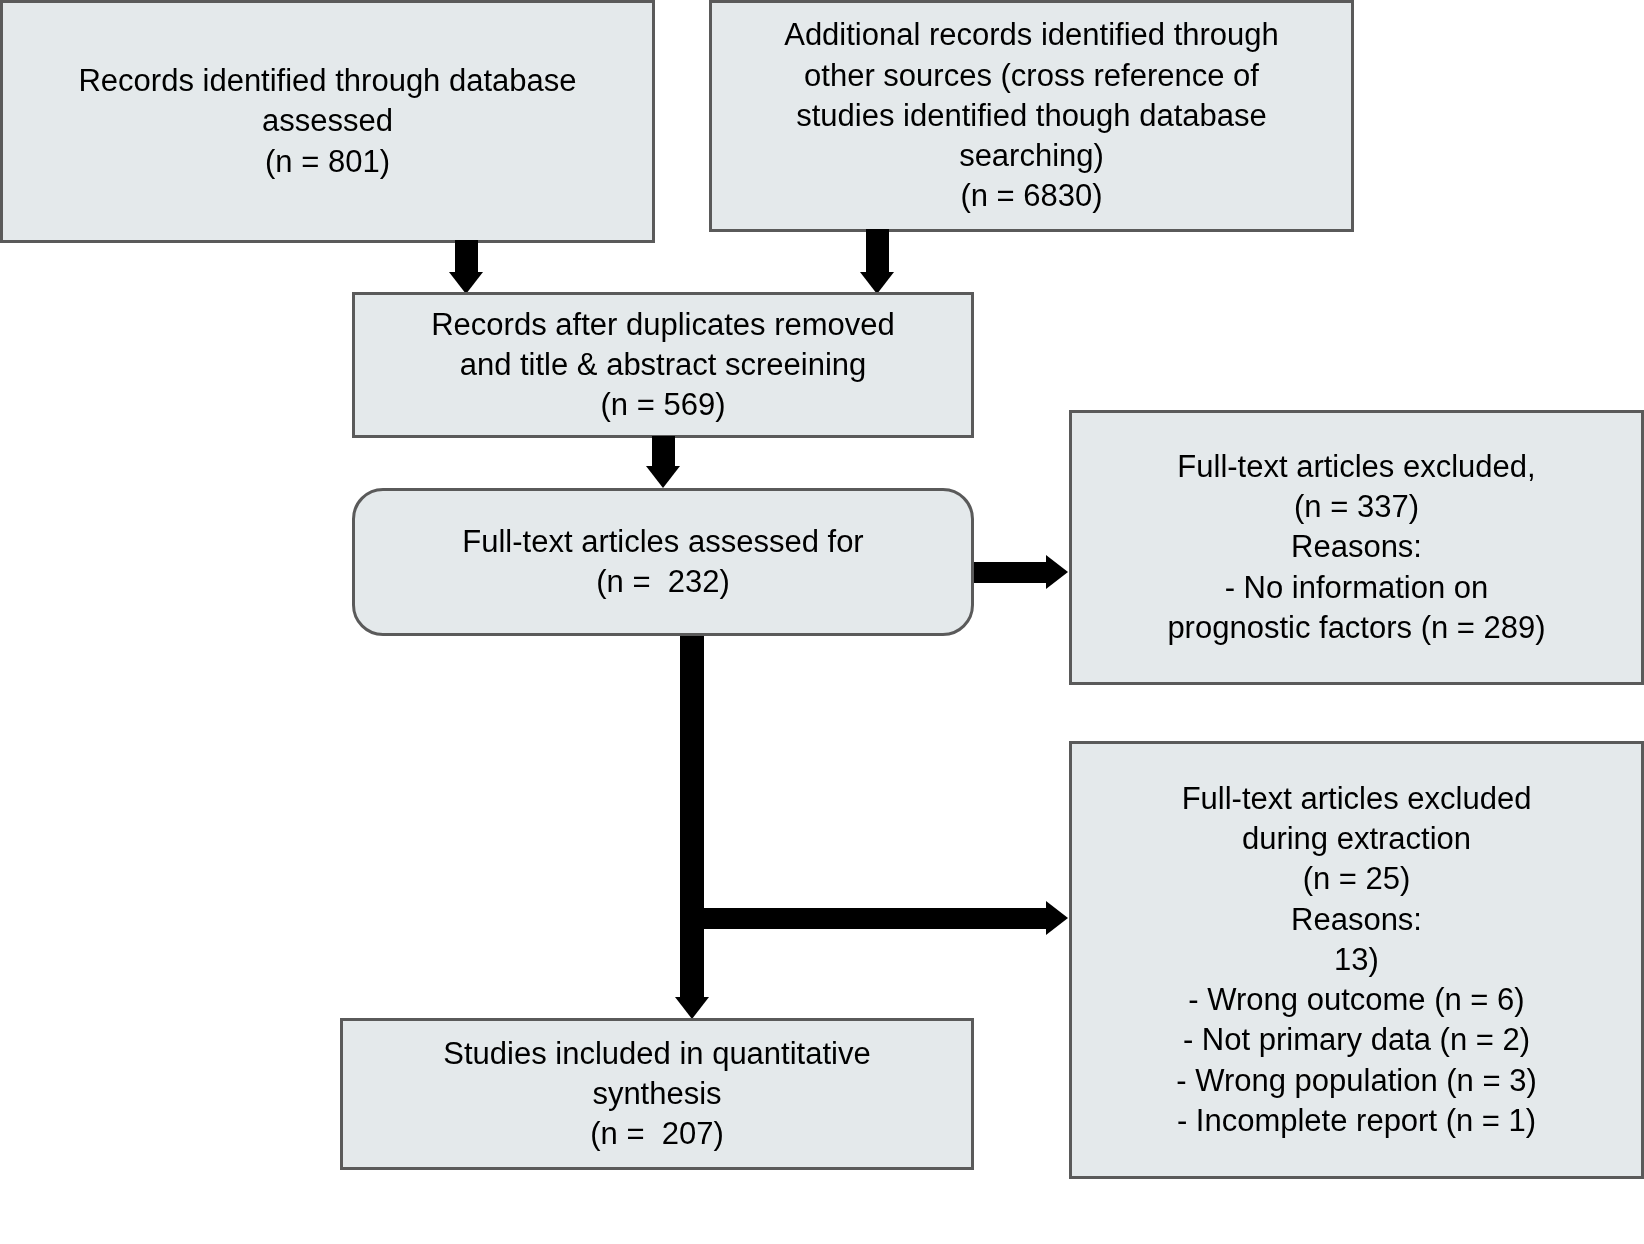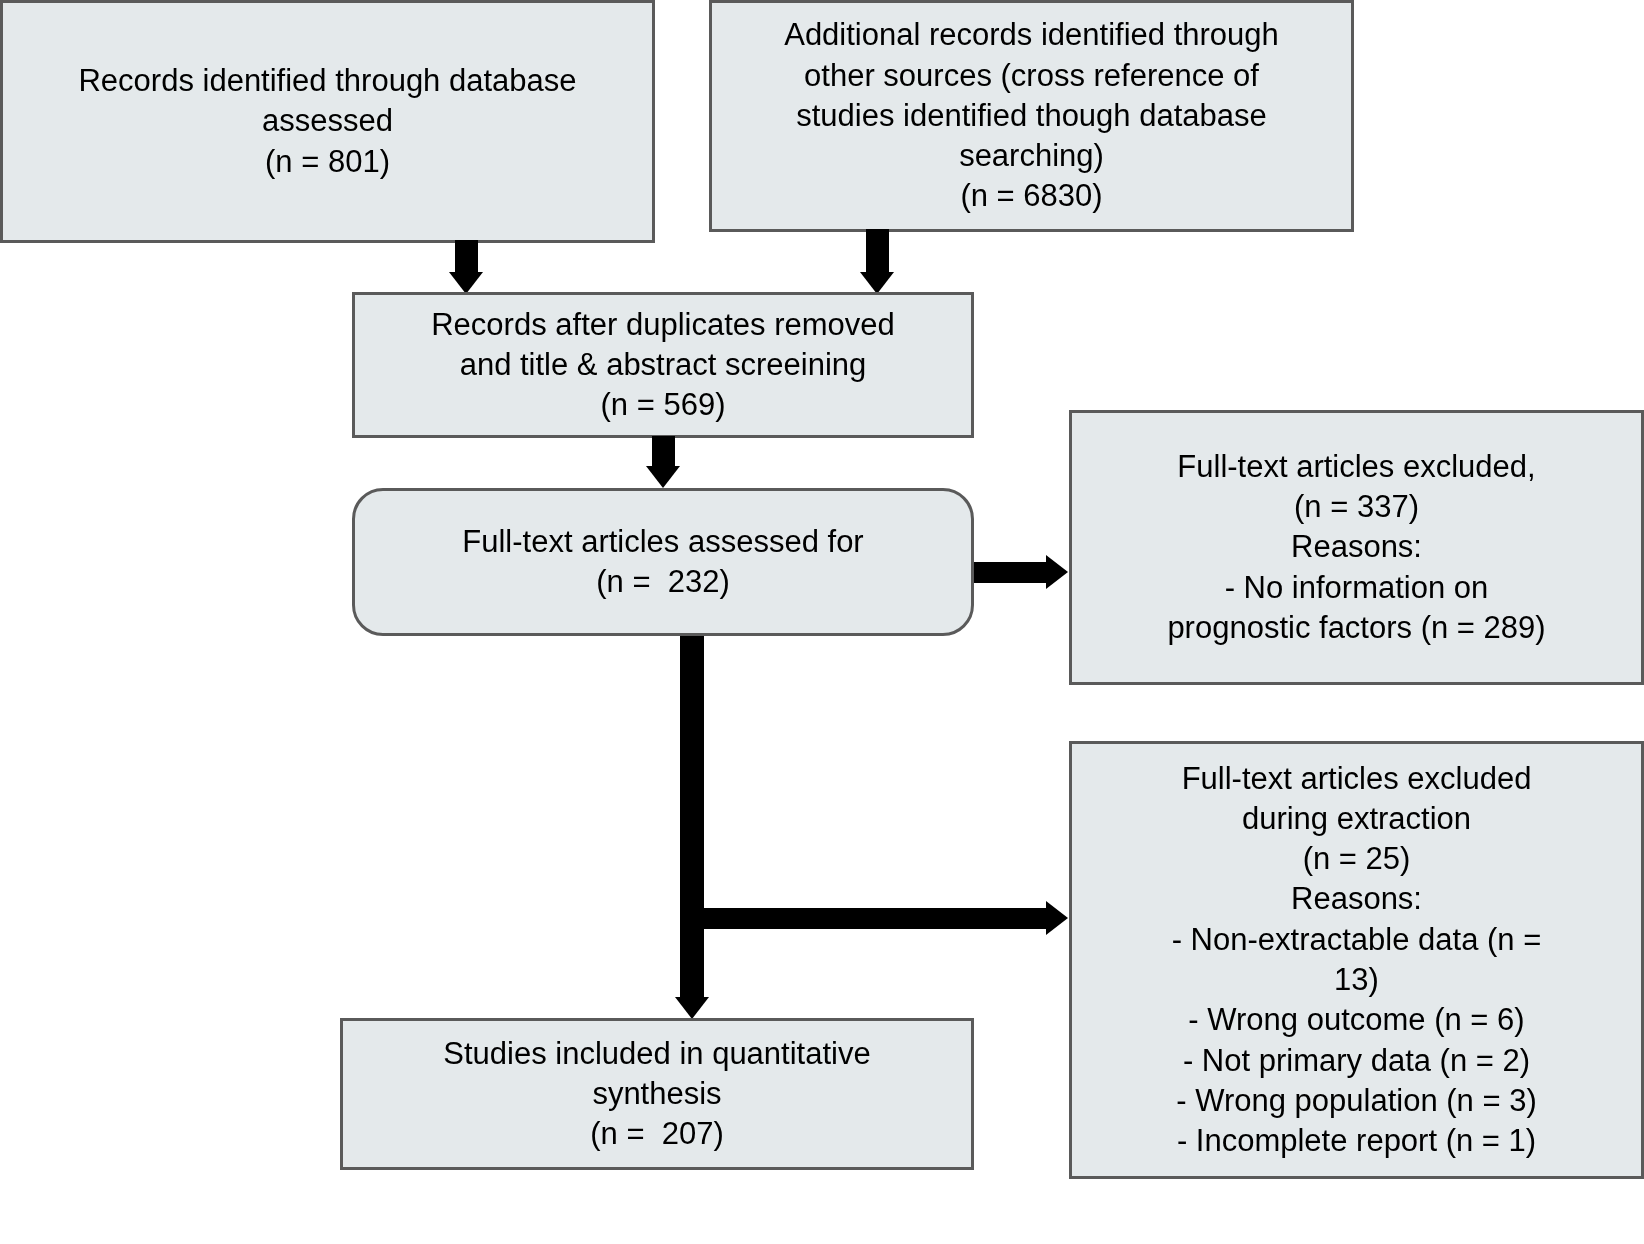--- a/index.html
+++ b/index.html
@@ -99,21 +99,20 @@
   <div class="arrowhead-down" style="left:675px; top:997px;"></div>
 
   <div class="line-h" style="left:680px; top:908px; width:369px; height:21px;"></div>
   <div class="arrowhead-right" style="left:1046px; top:901px;"></div>
 
   <div class="box" style="left:1069px; top:703px; width:575px; height:438px;margin-top:38px;">
     <span class="ln">Full-text articles excluded</span>
     <span class="ln">during extraction</span>
     <span class="ln">(n = 25)</span>
     <span class="ln">Reasons:</span>
-    <span class="ln">- Non-extractable data (n =</span>
     <span class="ln">13)</span>
     <span class="ln">- Wrong outcome (n = 6)</span>
     <span class="ln">- Not primary data (n = 2)</span>
     <span class="ln">- Wrong population (n = 3)</span>
     <span class="ln">- Incomplete report (n = 1)</span>
   </div>
 
   <div class="box" style="left:340px; top:1018px; width:634px; height:152px;">
     <span class="ln">Studies included in quantitative</span>
     <span class="ln">synthesis</span>

